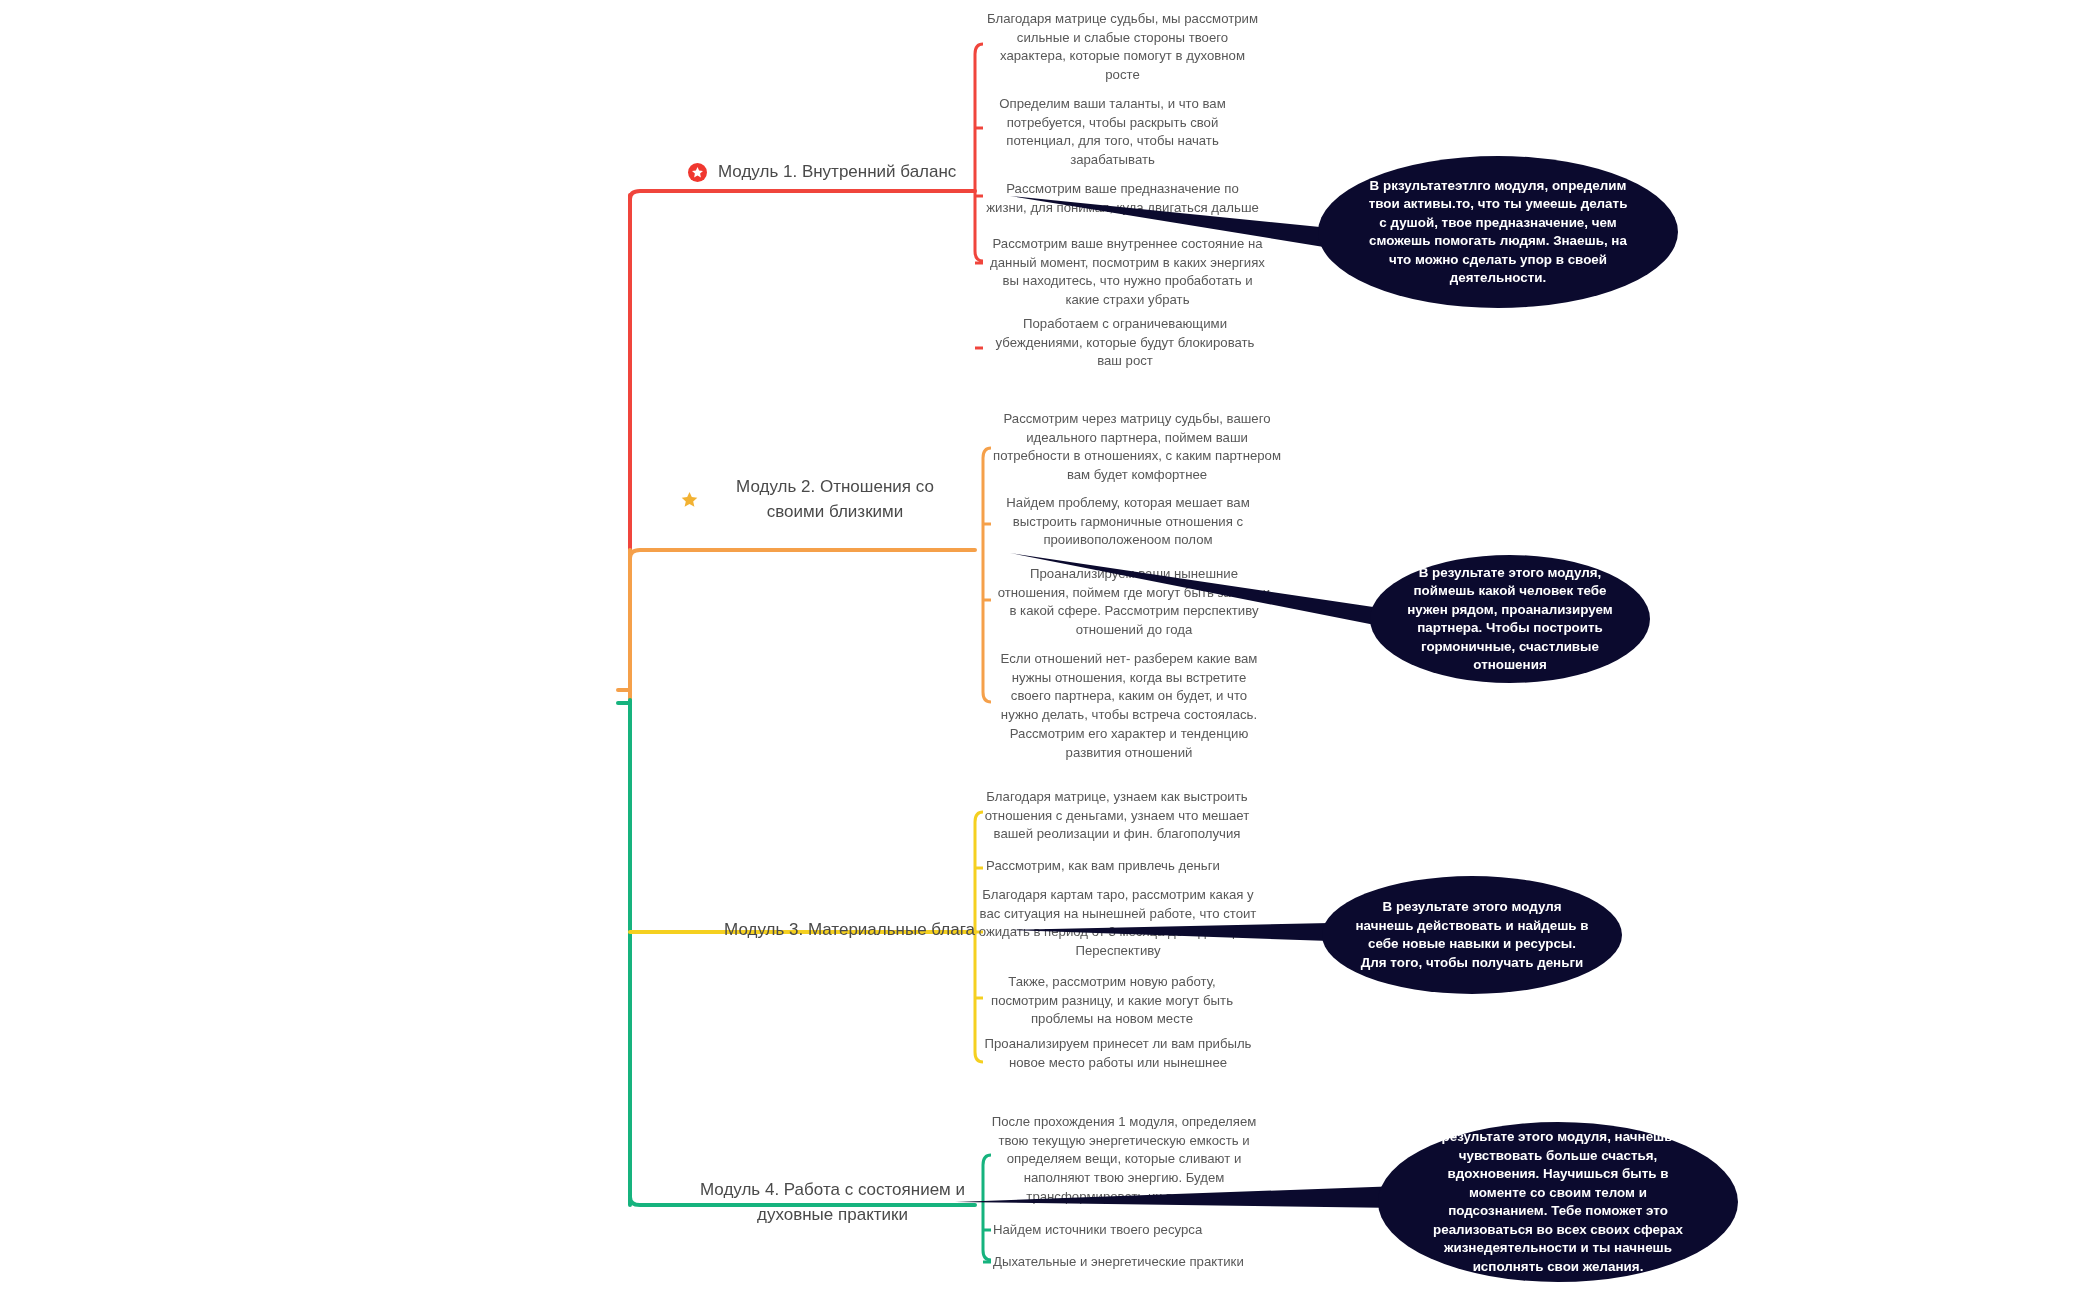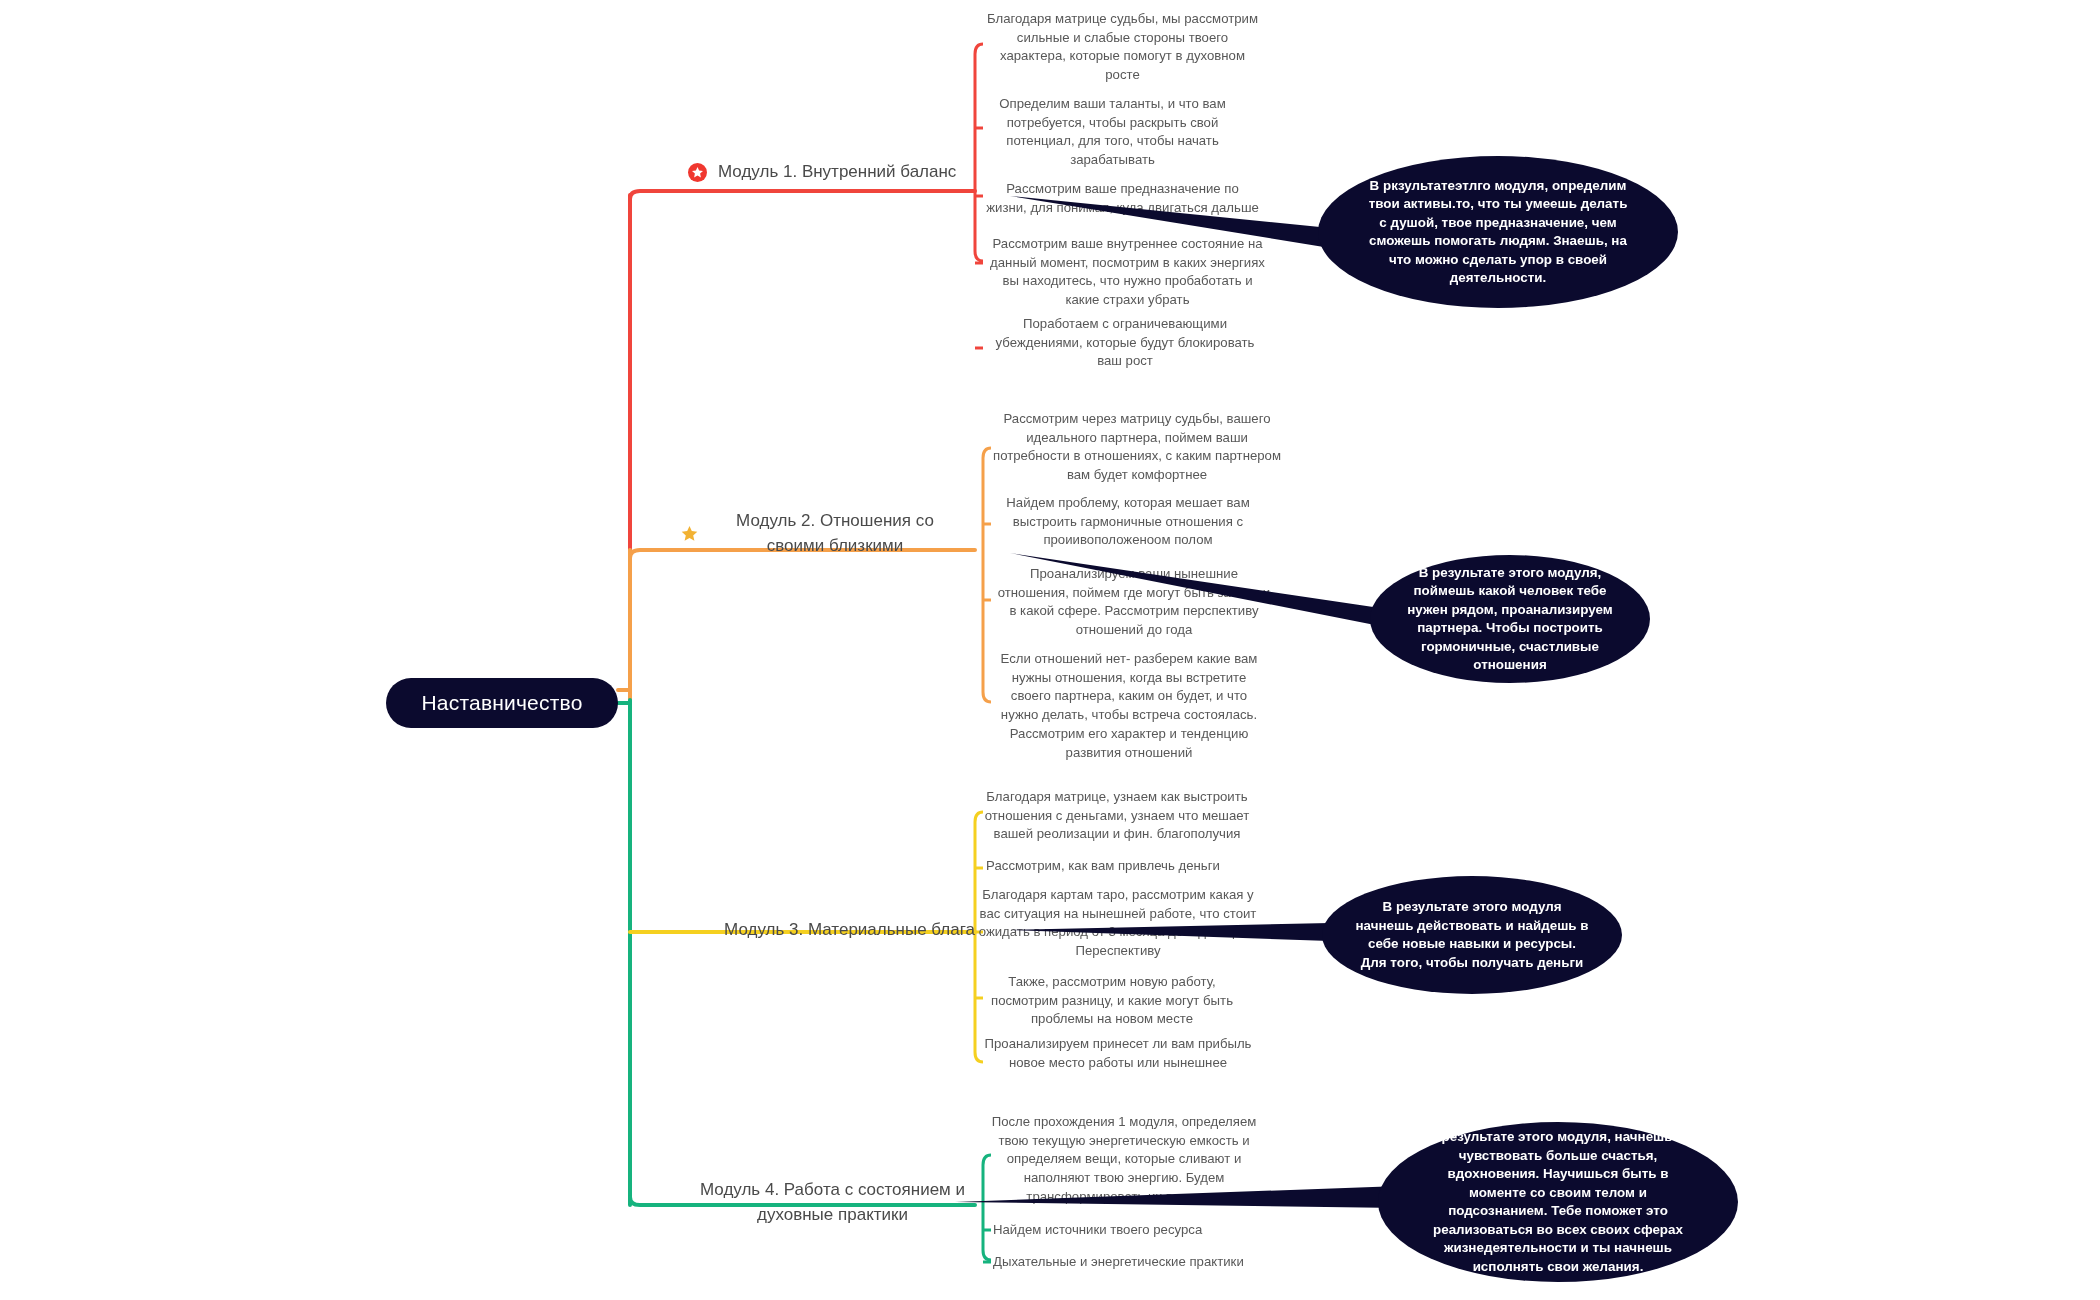--- a/index.html
+++ b/index.html
@@ -149,23 +149,20 @@
     <path d="M 983 1262 L 991 1262" stroke="#16b37e" stroke-width="3" fill="none"></path>
   </svg>
 
   <svg class="layer-svg" viewBox="0 0 2100 1300" style="z-index:6;">
     <polygon points="1010,196 1330,228 1330,248" fill="#0b0a2e"></polygon>
     <polygon points="1010,553 1380,608 1380,626" fill="#0b0a2e"></polygon>
     <polygon points="1010,930 1330,923 1330,941" fill="#0b0a2e"></polygon>
     <polygon points="955,1202 1400,1186 1400,1208" fill="#0b0a2e"></polygon>
   </svg>
 
-  <div class="root-node">
-    <span>Наставничество</span>
-  </div>
 
   <div class="module-label" style="left:688px; top:160px; width:280px; justify-content:flex-start;">
     <span class="icon-star-red">
       <span class="disc"></span>
       <svg width="19" height="19" viewBox="0 0 19 19" style="position:absolute;inset:0;">
         <polygon points="9.5,4 11.1,7.6 15,8 12.1,10.6 12.9,14.4 9.5,12.4 6.1,14.4 6.9,10.6 4,8 7.9,7.6" fill="#ffffff"></polygon>
       </svg>
     </span>
     <span class="label-text">Модуль 1.  Внутренний баланс</span>
   </div>
@@ -173,21 +170,21 @@
   <div class="leaf" style="left:985px; top:10px; width:275px;">Благодаря матрице судьбы, мы рассмотрим сильные и слабые стороны твоего характера, которые помогут в духовном росте</div>
   <div class="leaf" style="left:985px; top:95px; width:255px;">Определим  ваши таланты, и что вам потребуется, чтобы раскрыть свой потенциал, для того, чтобы начать зарабатывать</div>
   <div class="leaf" style="left:985px; top:180px; width:275px;">Рассмотрим ваше предназначение по жизни, для понимая, куда двигаться дальше</div>
   <div class="leaf" style="left:985px; top:235px; width:285px;">Рассмотрим ваше внутреннее состояние на данный момент, посмотрим в каких энергиях вы находитесь, что нужно пробаботать и какие страхи убрать</div>
   <div class="leaf" style="left:985px; top:315px; width:280px;">Поработаем с ограничевающими убеждениями, которые будут блокировать ваш рост</div>
 
   <div class="bubble" style="left:1318px; top:156px; width:360px; height:152px; padding:22px 46px;">
     <span>В ркзультатеэтлго модуля, определим твои активы.то, что ты умеешь делать с душой, твое предназначение, чем сможешь помогать людям. Знаешь, на что можно сделать упор в своей деятельности.</span>
   </div>
 
-  <div class="module-label" style="left:680px; top:509px; width:300px;">
+  <div class="module-label" style="left:680px; top:475px; width:300px;">
     <span class="icon-star-gold">
       <svg width="19" height="19" viewBox="0 0 19 19">
         <polygon points="9.5,2 11.8,7.1 17.3,7.7 13.2,11.4 14.4,16.8 9.5,14 4.6,16.8 5.8,11.4 1.7,7.7 7.2,7.1" fill="#f2b233"></polygon>
       </svg>
     </span>
     <span class="label-text" style="width:250px;">Модуль 2. Отношения со своими близкими</span>
   </div>
 
   <div class="leaf" style="left:993px; top:410px; width:288px;">Рассмотрим через матрицу судьбы, вашего идеального партнера, поймем ваши потребности в отношениях, с каким партнером вам будет комфортнее</div>
   <div class="leaf" style="left:993px; top:494px; width:270px;">Найдем проблему, которая мешает вам выстроить гармоничные отношения с проиивоположеноом полом</div>

